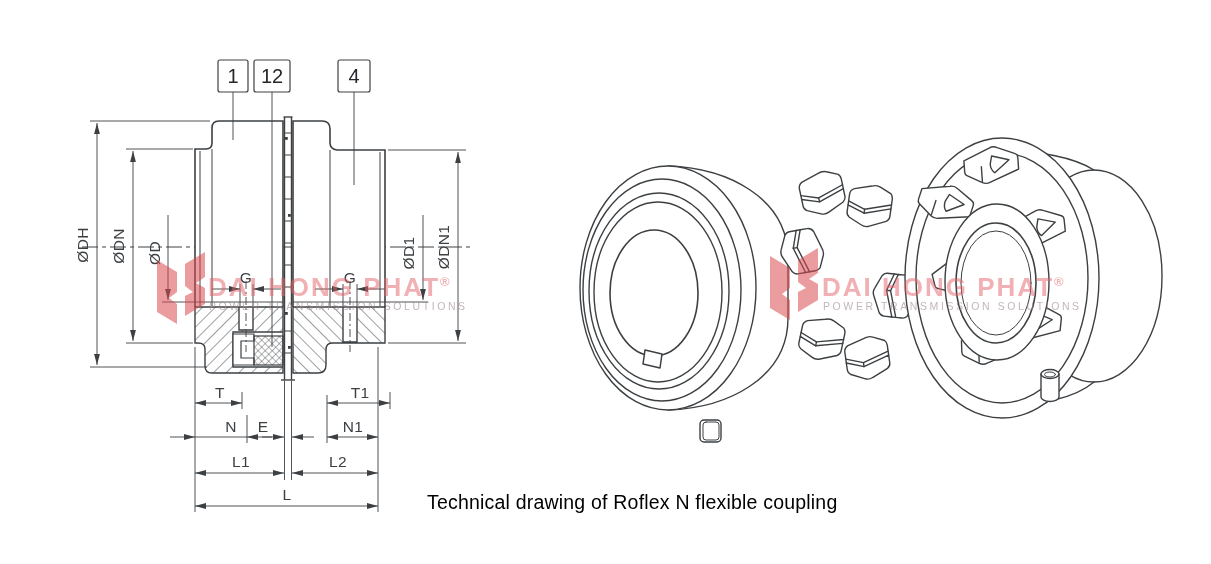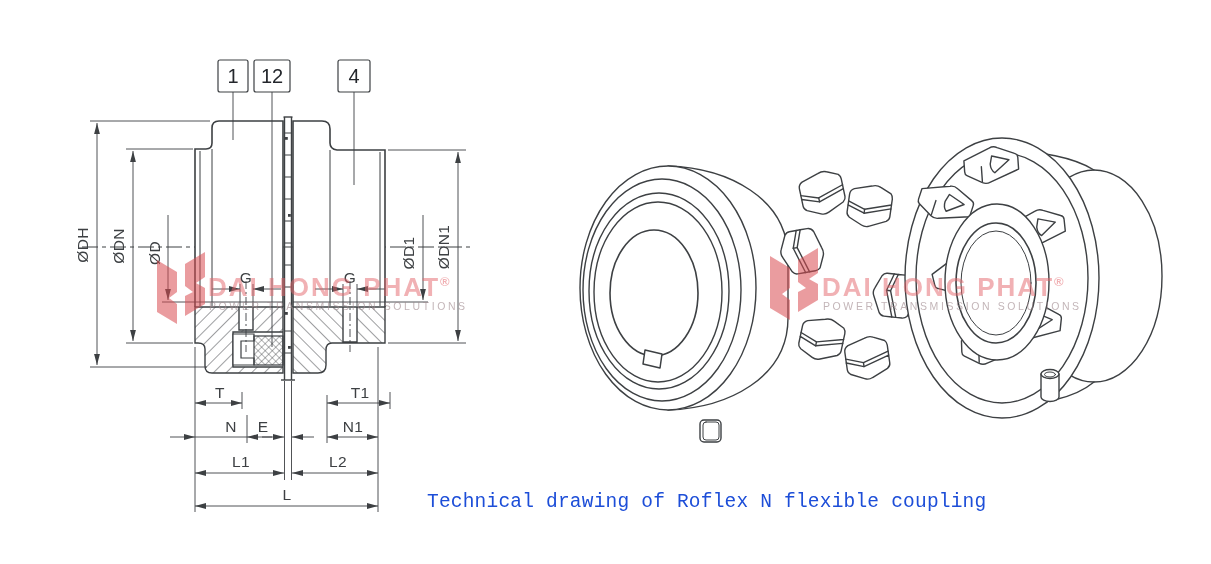--- a/index.html
+++ b/index.html
@@ -2,22 +2,22 @@
 <html><head>
 <meta charset="utf-8">
 <style>
   html,body{margin:0;padding:0;background:#ffffff;}
   .canvas{position:relative;width:1211px;height:564px;background:#ffffff;overflow:hidden;
           font-family:"Liberation Sans", sans-serif;}
   svg{position:absolute;left:0;top:0;}
   svg text{font-family:"Liberation Sans", sans-serif;fill:#3d4043;}
   .dim{font-size:15.5px;letter-spacing:.3px;}
   .co{font-size:20px;fill:#24272c;}
-  .caption{position:absolute;left:427px;top:491px;font-size:19.5px;color:#1d4ed8;
-           letter-spacing:.2px;white-space:nowrap;font-family:Liberation Mono, monospace;}
+  .caption{position:absolute;left:427px;top:491px;font-size:19.5px;color:#000000;
+           letter-spacing:.2px;white-space:nowrap;}
   .wm{position:absolute;pointer-events:none;}
   .wm-brand{position:absolute;font-weight:bold;font-size:26px;letter-spacing:2px;
             color:rgba(228,100,106,0.5);white-space:nowrap;font-style:normal;}
   .wm-reg{font-size:13px;vertical-align:super;}
   .wm-tag{position:absolute;font-weight:normal;font-size:10.5px;letter-spacing:2.6px;
           color:rgba(158,136,140,0.62);white-space:nowrap;}
 </style>
 </head>
 <body>
 

